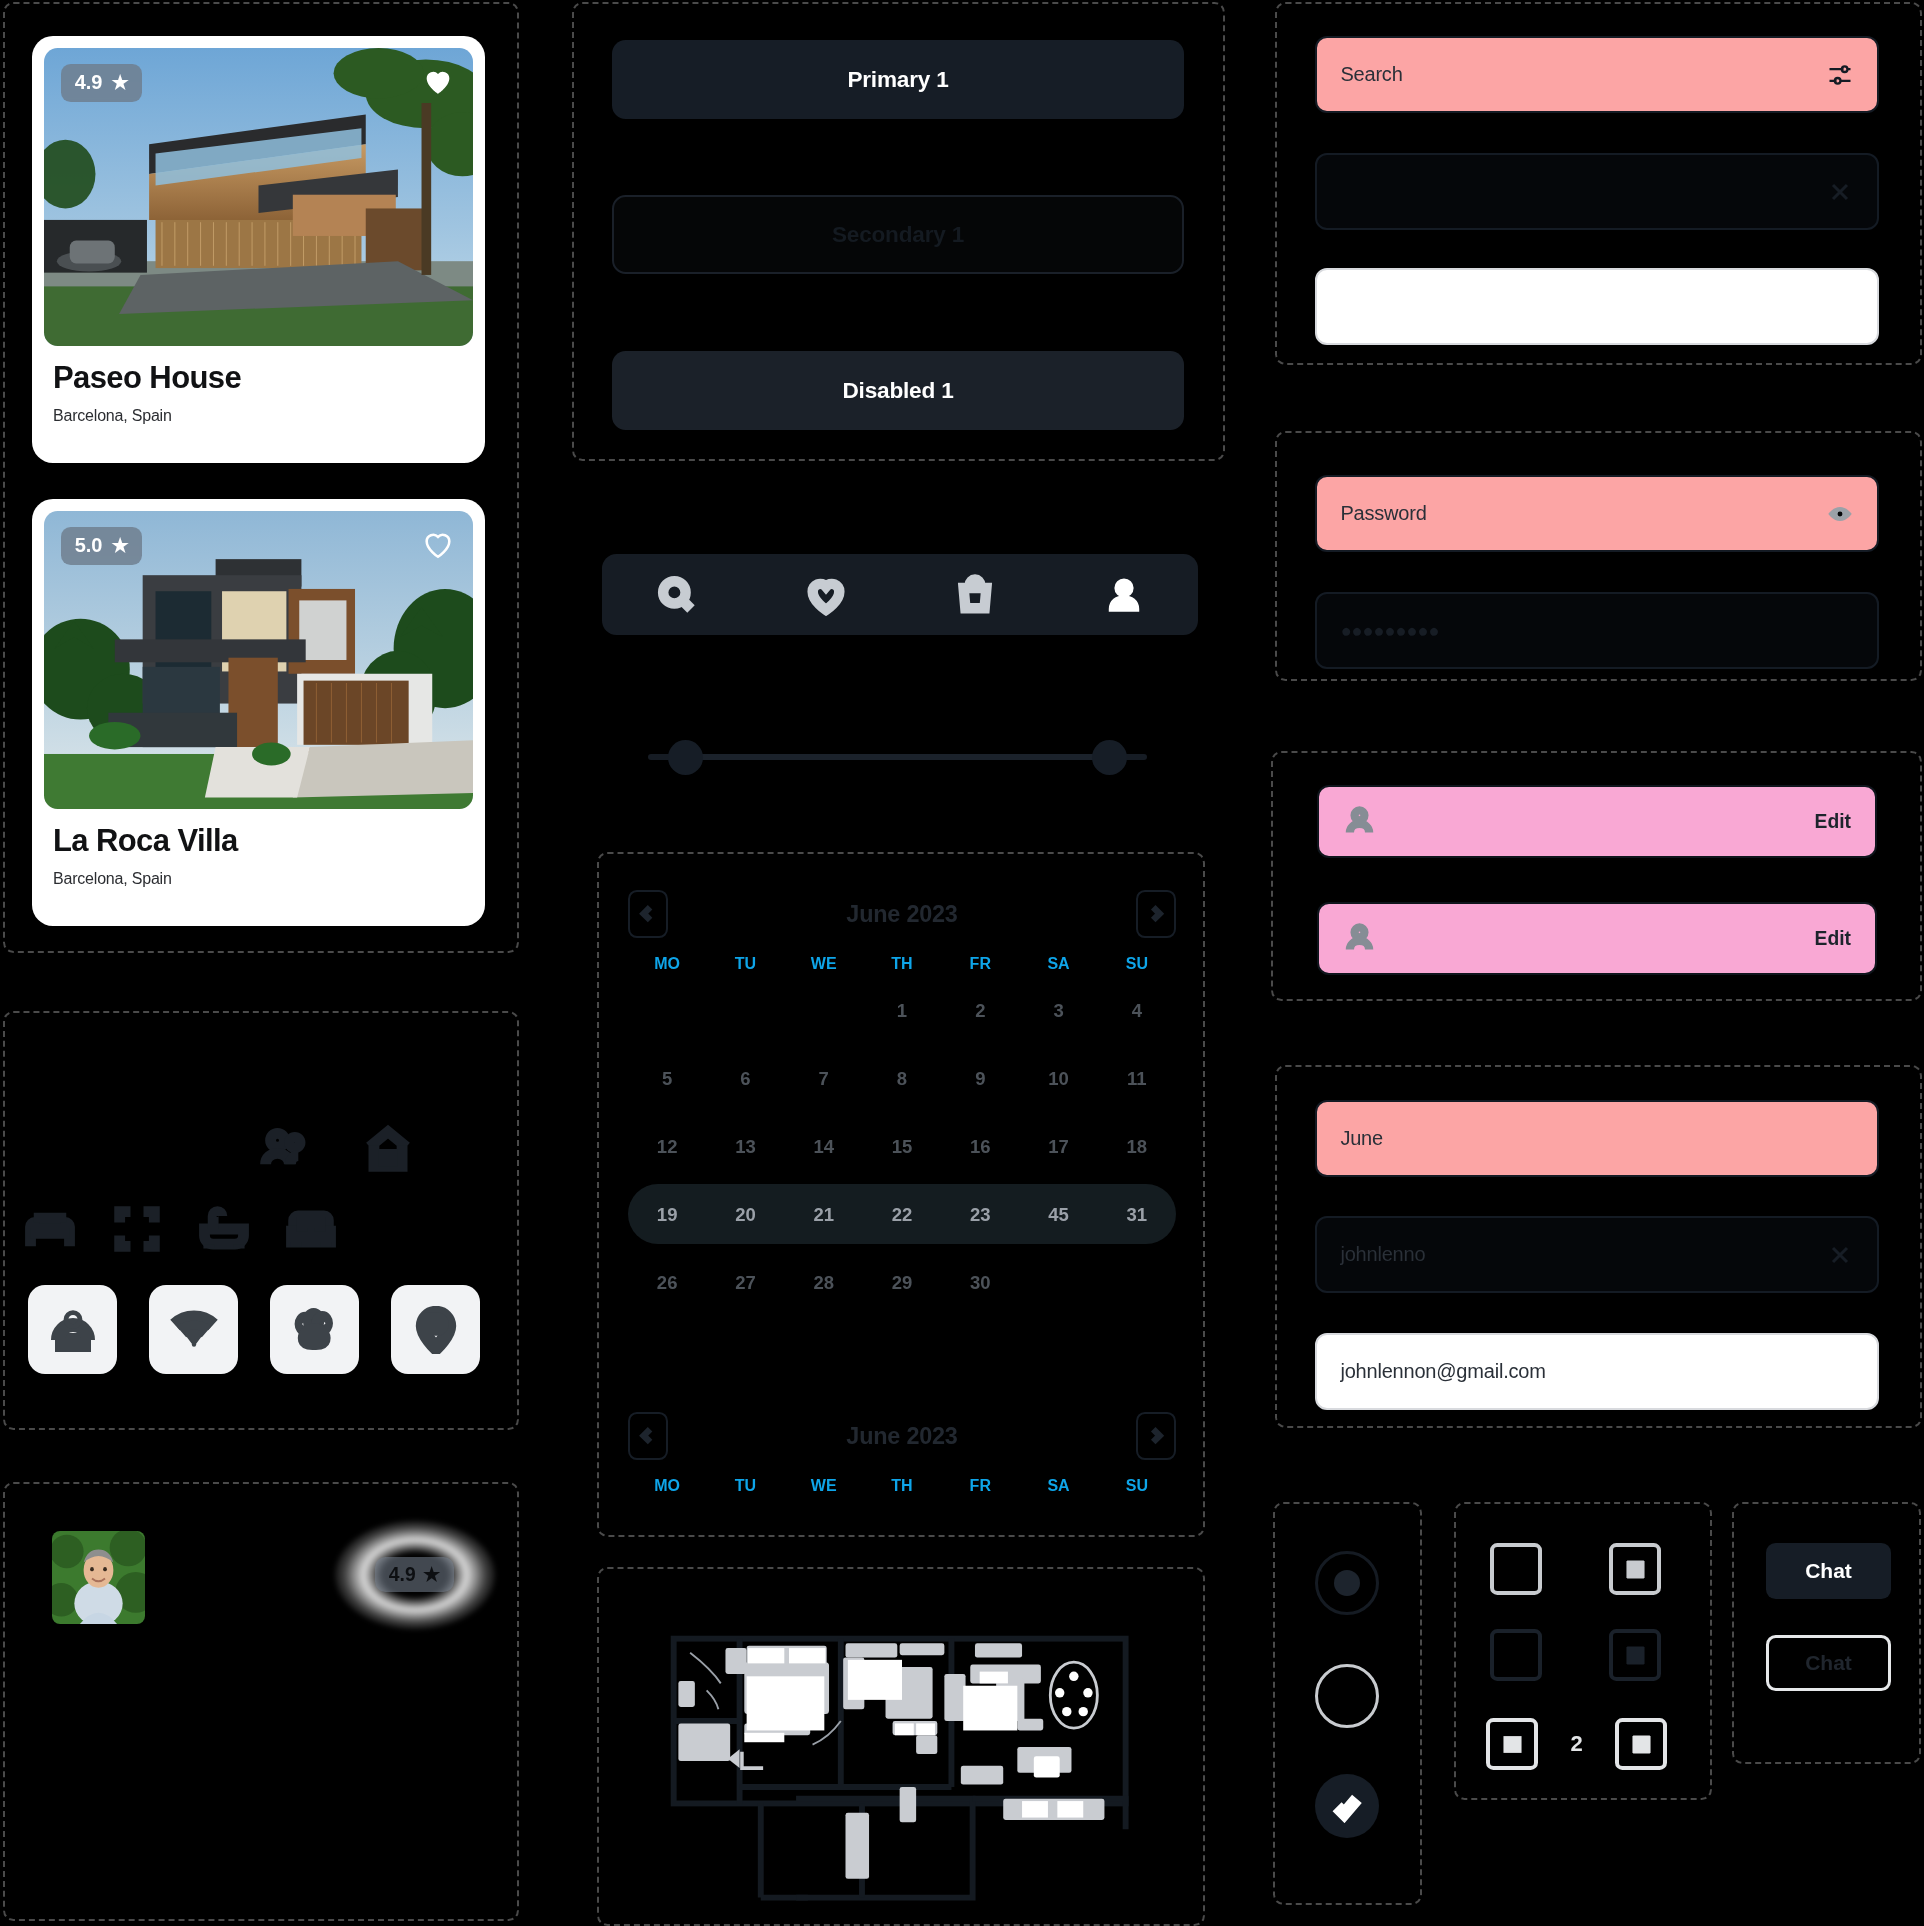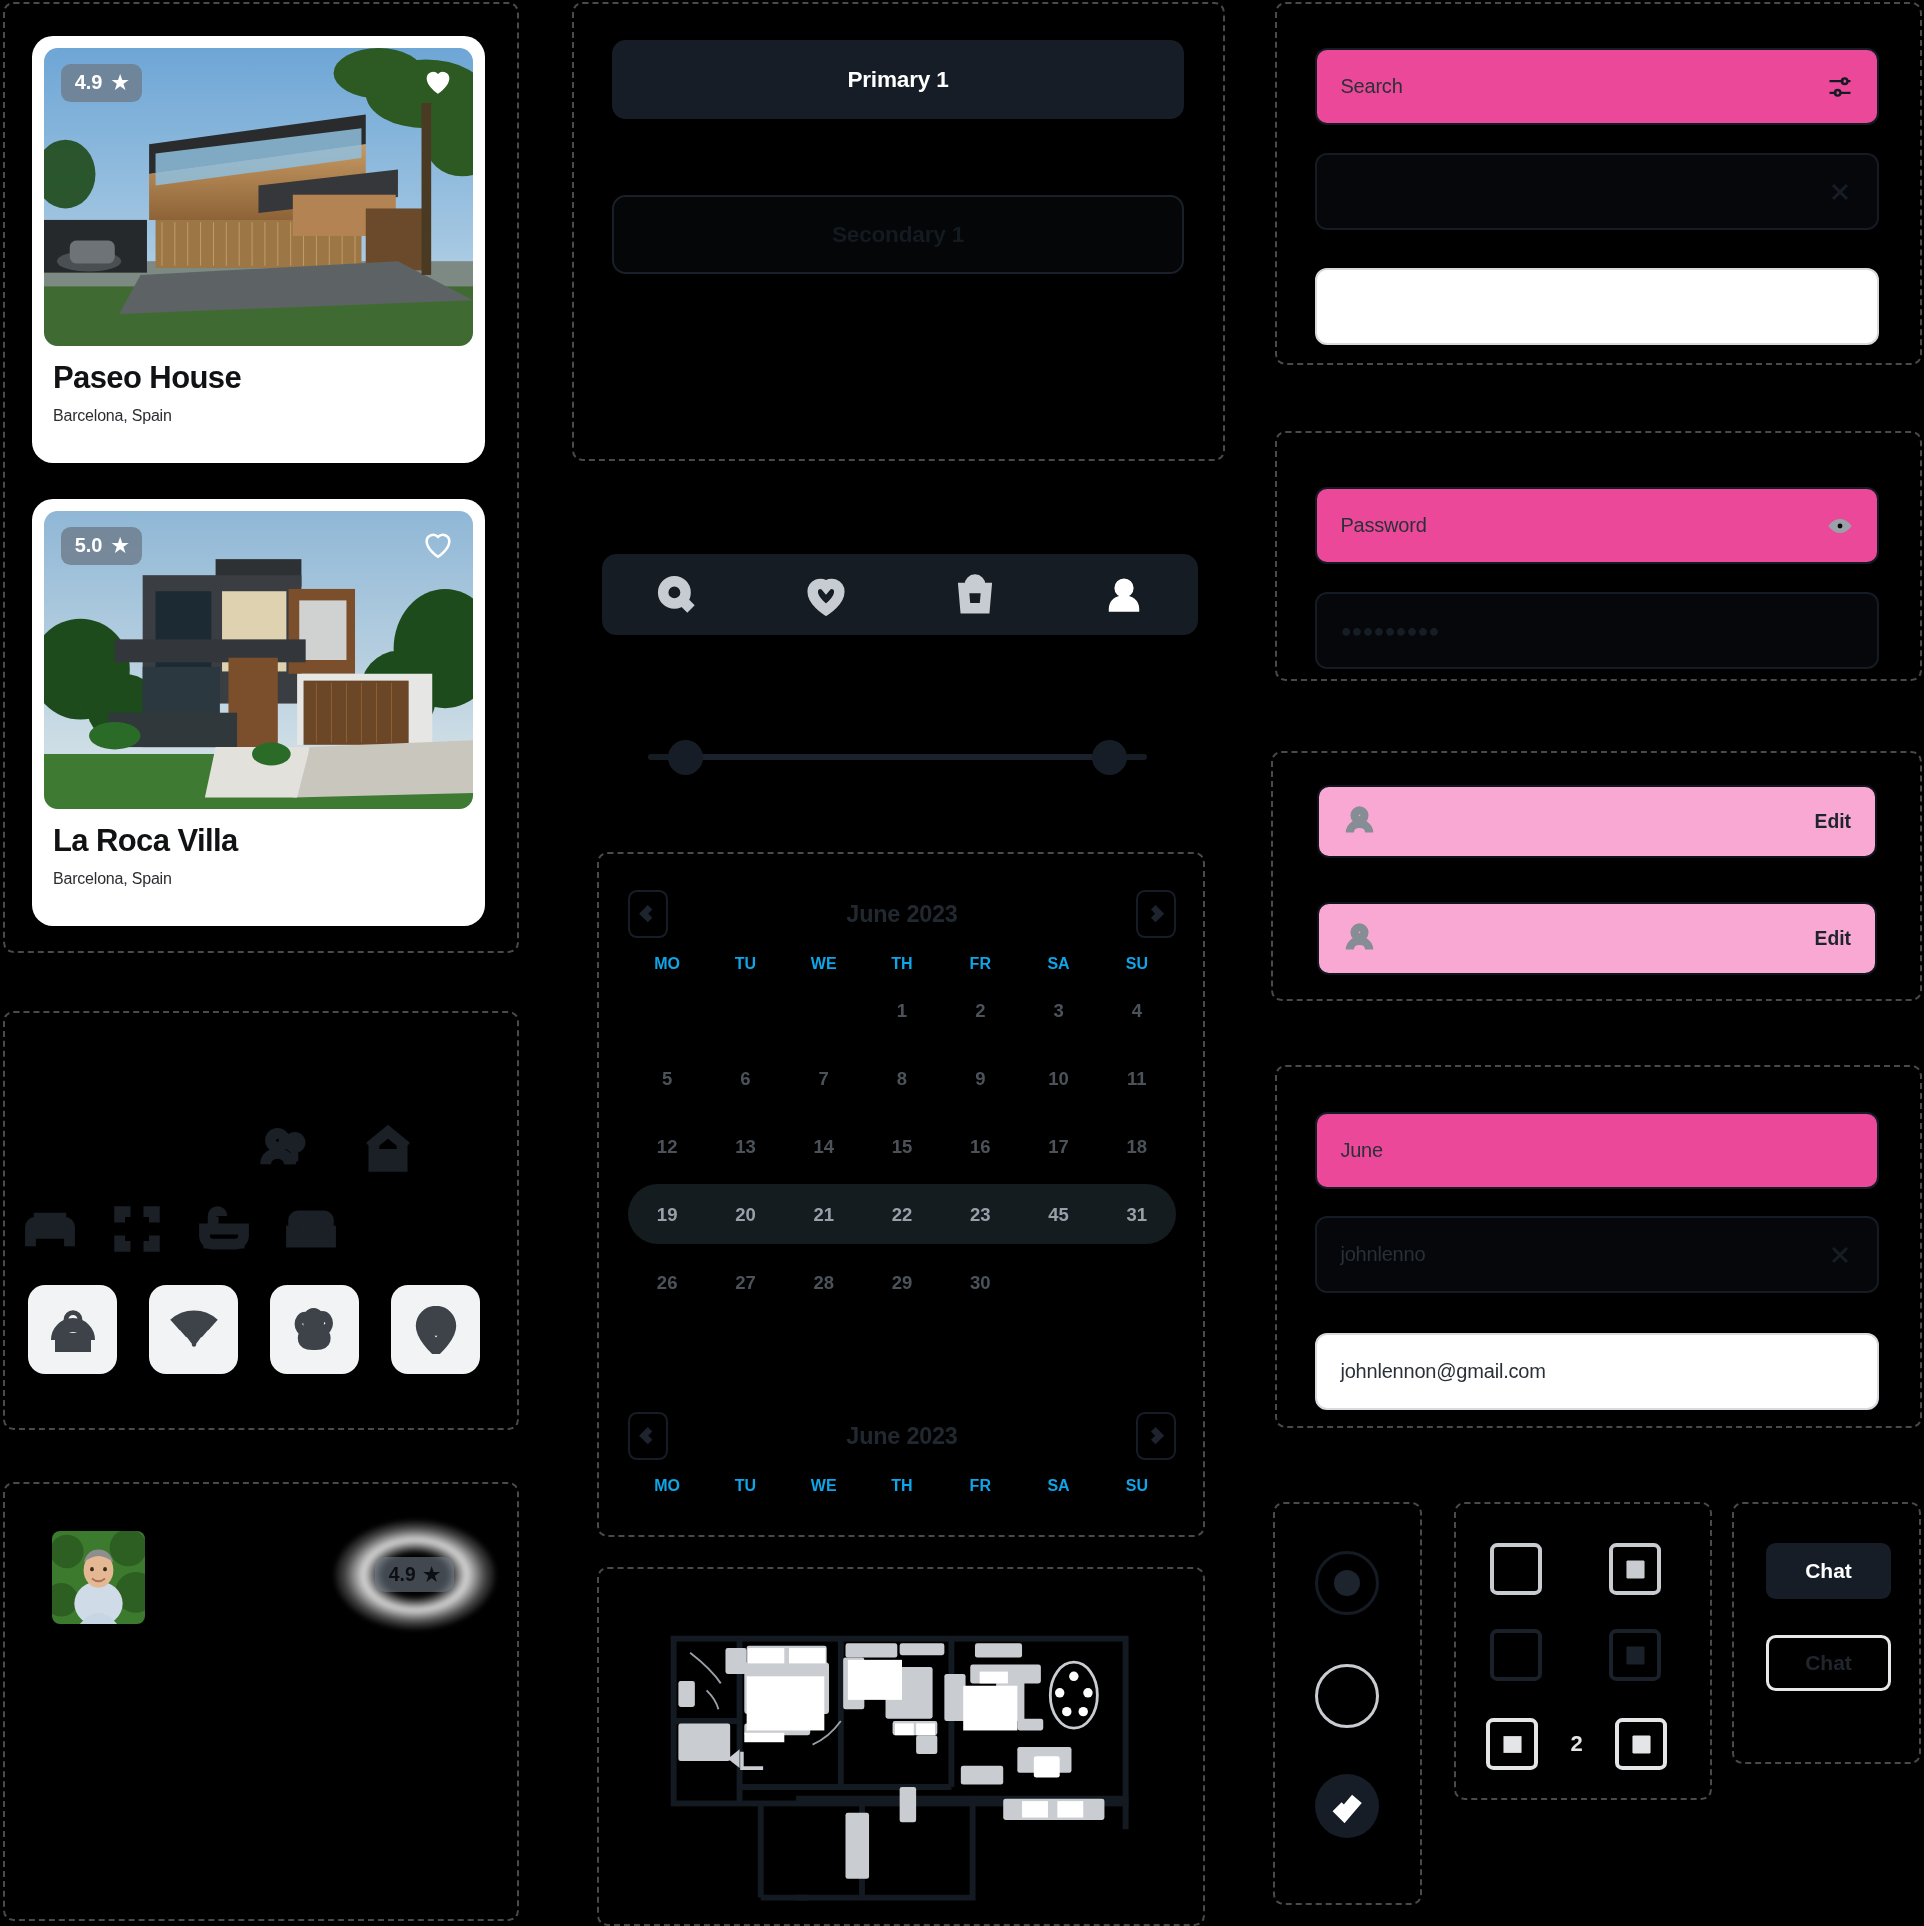--- a/index.html
+++ b/index.html
@@ -175,21 +175,21 @@
   #frame-search { left: 1275px; top: 2.4px; width: 647px; height: 363px; }
   .field {
     position: absolute; border-radius: 12px;
     display: flex; align-items: center;
     padding: 0 23.4px;
     font-size: 20px;
     cursor: text;
   }
   .field .val { flex: 1; letter-spacing: -0.2px; overflow: hidden; white-space: nowrap; }
   .field .f-icon { width: 28px; height: 28px; display: flex; align-items: center; justify-content: center; cursor: pointer; }
-  .f-default { background: #ec4899; border: 2px solid #141b24; color: #2a3038; margin-top: 12px; }
+  .f-default { background: #fca5a5; border: 2px solid #141b24; color: #2a3038; }
   .f-filled  { background: #05070a; border: 2px solid #141b24; color: #2a3038; }
   .f-focus   { background: #ffffff; border: 2.8px solid #d8dade; color: #2a3038; }
 
   #fld-search { left: 1315px; top: 36px; width: 564px; height: 77px; }
   #fld-clear  { left: 1315px; top: 153px; width: 564px; height: 77px; }
   #fld-focus  { left: 1315px; top: 268px; width: 564px; height: 77px; }
 
   
   #frame-password { left: 1275px; top: 431px; width: 647px; height: 250px; }
   #fld-password { left: 1315px; top: 475px; width: 564px; height: 77px; }
@@ -485,20 +485,21 @@
     <div class="halo"></div>
     <div class="chip">
       <span>4.9</span>
       <span>★</span>
     </div>
   </div>
 
   <div class="frame" id="frame-buttons"></div>
   <div class="btn" id="btn-primary">Primary 1</div>
   <div class="btn" id="btn-secondary">Secondary 1</div>
+  <div class="btn" id="btn-disabled">Disabled 1</div>
 
   <div id="tabbar">
     <div class="tab">
       <svg viewBox="0 0 24 24">
           <circle cx="10.5" cy="10.5" r="6.4"></circle>
           <path d="M15.3 15.3 L20 20"></path>
         </svg>
     </div>
     <div class="tab">
       <svg viewBox="0 0 24 24">

